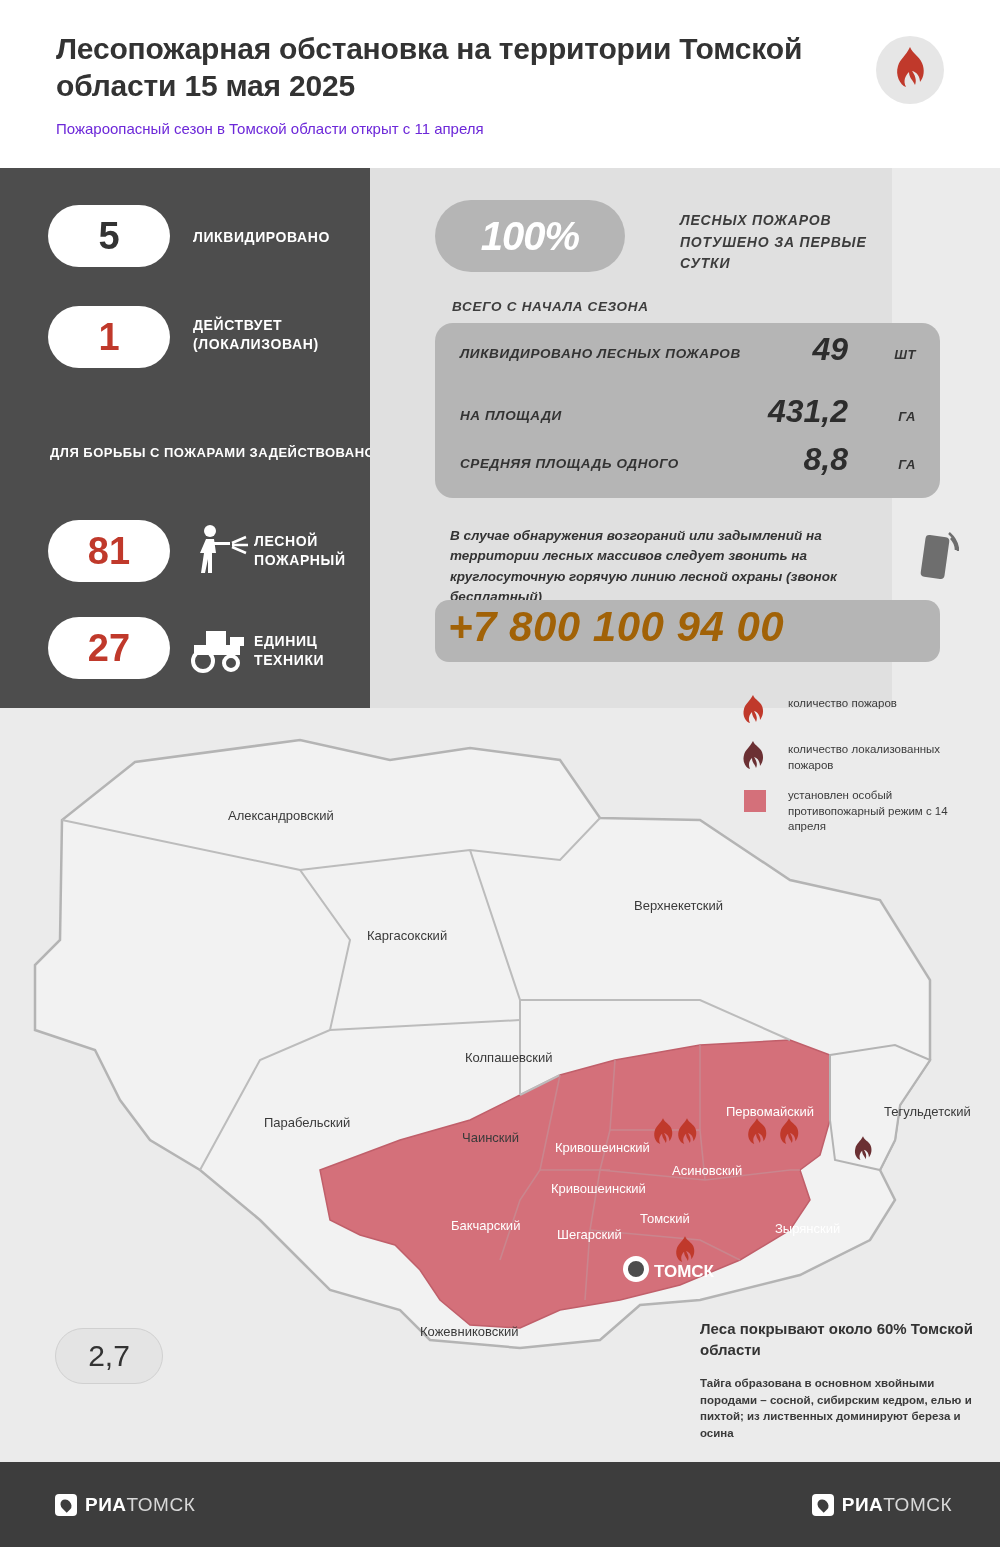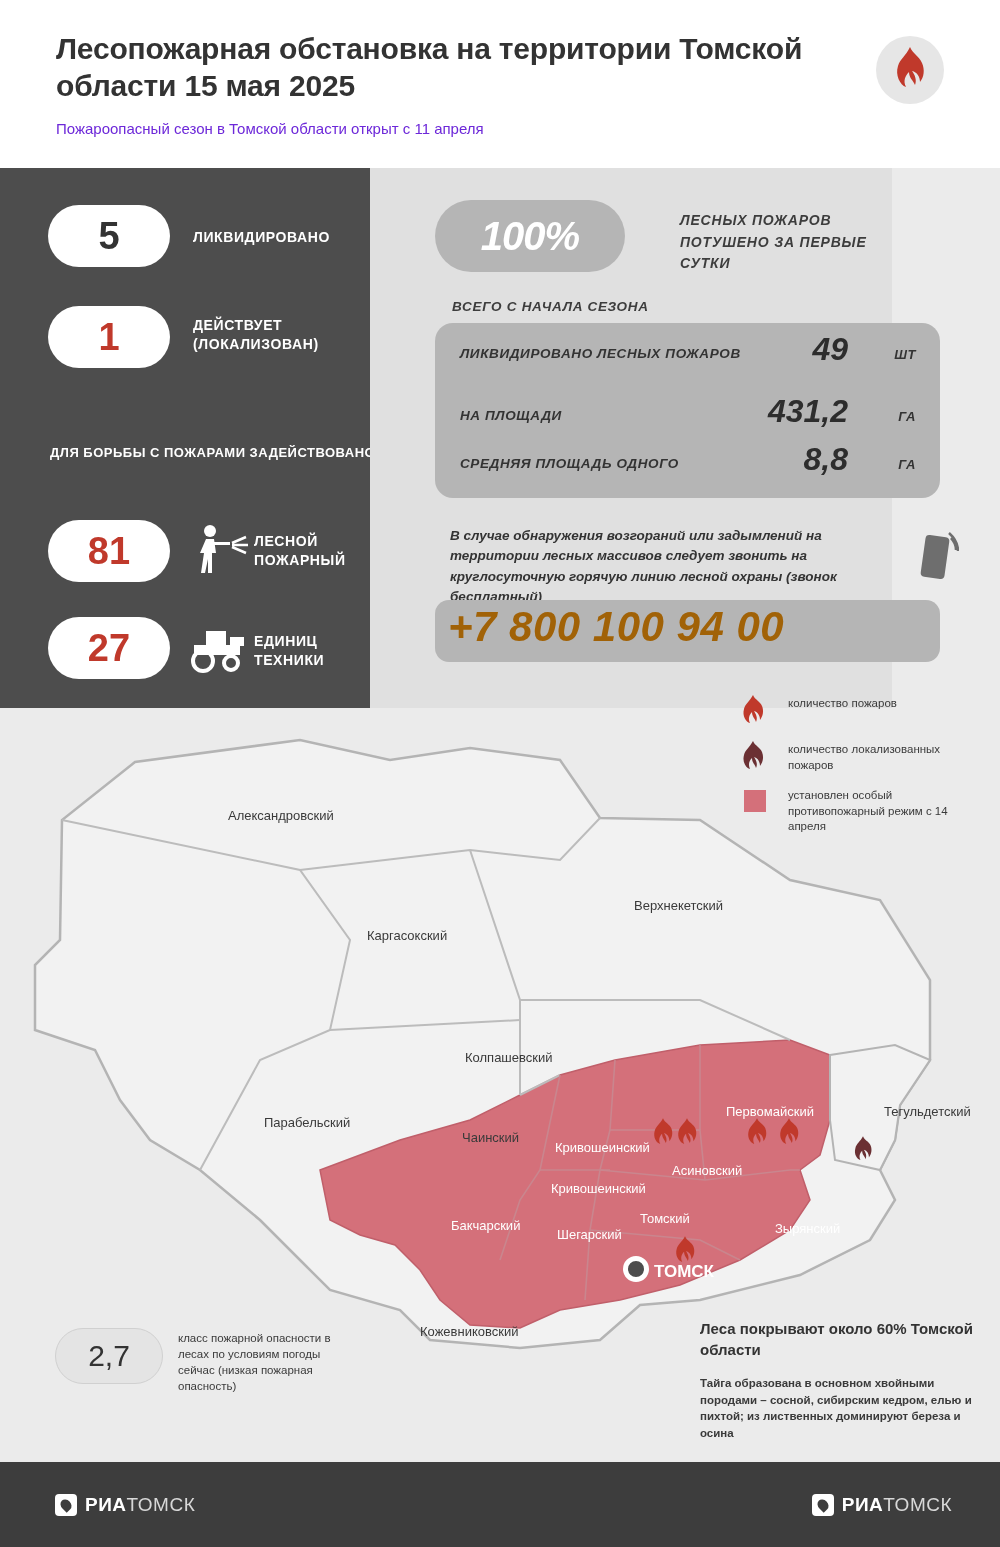--- a/index.html
+++ b/index.html
@@ -366,21 +366,20 @@
         </svg>
     </div>
     <div class="fire-marker" style="left:673px; top:536px;">
       <svg width="24" height="28" viewBox="0 0 26 30">
           <path d="M13 0 C10 6 5 9 4 14 C2 21 6 27 10 28 C8 24 9 20 12 17 C12 22 15 23 16 27 C18 23 16 19 14 16 C18 17 20 21 20 25 C23 21 24 16 22 11 C20 6 15 5 13 0 Z" fill="#c0392b"></path>
         </svg>
     </div>
   </div>
 
   <div class="class-pill">2,7</div>
-  <div class="class-text">класс пожарной опасности в лесах по условиям погоды сейчас (низкая пожарная опасность)</div>
   <div class="forest-title">Леса покрывают около 60% Томской области</div>
   <div class="forest-text">Тайга образована в основном хвойными породами – сосной, сибирским кедром, елью и пихтой; из лиственных доминируют береза и осина</div>
 
   <div class="footer"></div>
   <div class="logo logo-left">
     <span class="logo-mark"></span>
     <span class="logo-text"><span>РИА</span><span class="thin">ТОМСК</span></span>
   </div>
   <div class="logo logo-right">
     <span class="logo-mark"></span>

